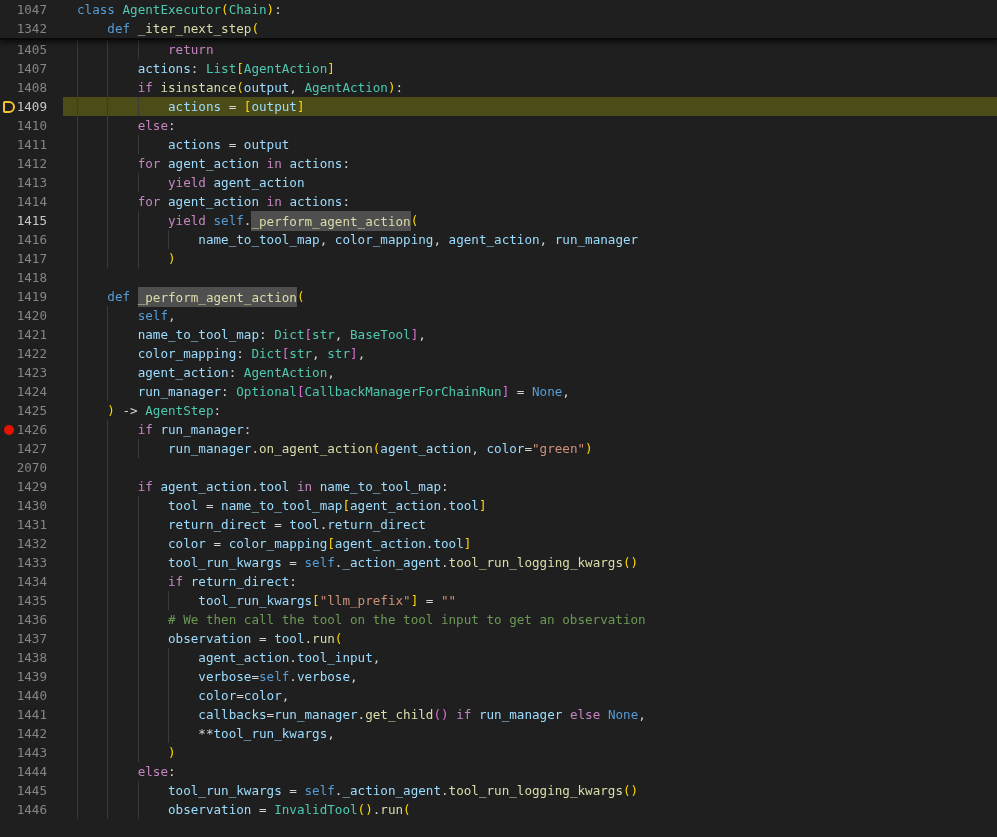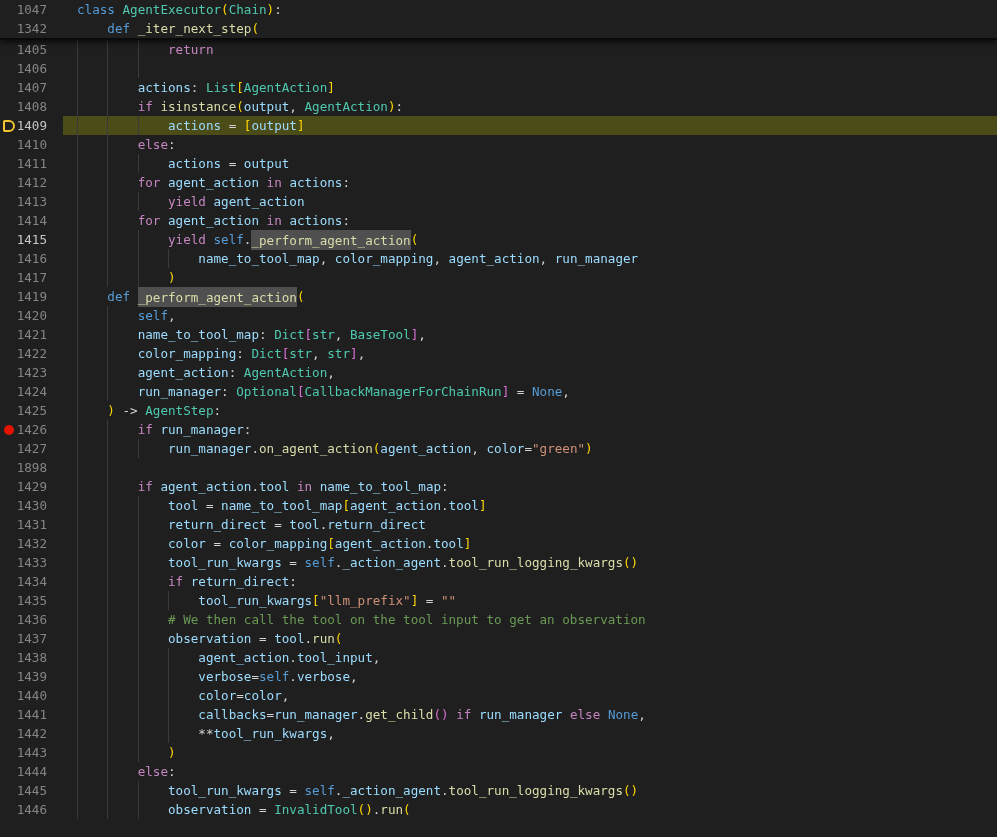--- a/index.html
+++ b/index.html
@@ -37,42 +37,42 @@
 </head>
 <body>
 
 <div class="editor">
   <div class="sticky" id="sticky">
       <div class="line"><div class="gutter"><span class="num">1047</span></div><div class="content"><span class="tok" style="color: rgb(86, 156, 214);">class</span><span class="tok" style="color: rgb(212, 212, 212);"> </span><span class="tok" style="color: rgb(78, 201, 176);">AgentExecutor</span><span class="tok" style="color: rgb(255, 215, 0);">(</span><span class="tok" style="color: rgb(78, 201, 176);">Chain</span><span class="tok" style="color: rgb(255, 215, 0);">)</span><span class="tok" style="color: rgb(212, 212, 212);">:</span></div></div>
       <div class="line"><div class="gutter"><span class="num">1342</span></div><div class="content"><span class="tok" style="color: rgb(212, 212, 212);">    </span><span class="tok" style="color: rgb(86, 156, 214);">def</span><span class="tok" style="color: rgb(212, 212, 212);"> </span><span class="tok" style="color: rgb(220, 220, 170);">_iter_next_step</span><span class="tok" style="color: rgb(255, 215, 0);">(</span></div></div>
     </div>
   <div id="code">
       <div class="line"><div class="gutter"><span class="num">1405</span></div><div class="content"><span class="guide" style="left: calc(0ch + 14px);"></span><span class="guide" style="left: calc(4ch + 14px);"></span><span class="guide" style="left: calc(8ch + 14px);"></span><span class="tok" style="color: rgb(212, 212, 212);">            </span><span class="tok" style="color: rgb(197, 134, 192);">return</span></div></div>
-      <div class="line"><div class="gutter"><span class="num">1406</span></div><div class="content"><span class="guide" style="left: calc(0ch + 14px);"></span><span class="guide" style="left: calc(4ch + 14px);"></span><span class="guide" style="left: calc(8ch + 14px);"></span></div></div>
       <div class="line"><div class="gutter"><span class="num">1407</span></div><div class="content"><span class="guide" style="left: calc(0ch + 14px);"></span><span class="guide" style="left: calc(4ch + 14px);"></span><span class="tok" style="color: rgb(212, 212, 212);">        </span><span class="tok" style="color: rgb(156, 220, 254);">actions</span><span class="tok" style="color: rgb(212, 212, 212);">: </span><span class="tok" style="color: rgb(78, 201, 176);">List</span><span class="tok" style="color: rgb(255, 215, 0);">[</span><span class="tok" style="color: rgb(78, 201, 176);">AgentAction</span><span class="tok" style="color: rgb(255, 215, 0);">]</span></div></div>
       <div class="line"><div class="gutter"><span class="num">1408</span></div><div class="content"><span class="guide" style="left: calc(0ch + 14px);"></span><span class="guide" style="left: calc(4ch + 14px);"></span><span class="tok" style="color: rgb(212, 212, 212);">        </span><span class="tok" style="color: rgb(197, 134, 192);">if</span><span class="tok" style="color: rgb(212, 212, 212);"> </span><span class="tok" style="color: rgb(220, 220, 170);">isinstance</span><span class="tok" style="color: rgb(255, 215, 0);">(</span><span class="tok" style="color: rgb(156, 220, 254);">output</span><span class="tok" style="color: rgb(212, 212, 212);">, </span><span class="tok" style="color: rgb(78, 201, 176);">AgentAction</span><span class="tok" style="color: rgb(255, 215, 0);">)</span><span class="tok" style="color: rgb(212, 212, 212);">:</span></div></div>
       <div class="line"><div class="gutter"><span class="sf"></span><span class="num active">1409</span></div><div class="content debugbg"><span class="guide" style="left: calc(0ch + 14px);"></span><span class="guide" style="left: calc(4ch + 14px);"></span><span class="guide" style="left: calc(8ch + 14px);"></span><span class="tok" style="color: rgb(212, 212, 212);">            </span><span class="tok" style="color: rgb(156, 220, 254);">actions</span><span class="tok" style="color: rgb(212, 212, 212);"> = </span><span class="tok" style="color: rgb(255, 215, 0);">[</span><span class="tok" style="color: rgb(156, 220, 254);">output</span><span class="tok" style="color: rgb(255, 215, 0);">]</span></div></div>
       <div class="line"><div class="gutter"><span class="num">1410</span></div><div class="content"><span class="guide" style="left: calc(0ch + 14px);"></span><span class="guide" style="left: calc(4ch + 14px);"></span><span class="tok" style="color: rgb(212, 212, 212);">        </span><span class="tok" style="color: rgb(197, 134, 192);">else</span><span class="tok" style="color: rgb(212, 212, 212);">:</span></div></div>
       <div class="line"><div class="gutter"><span class="num">1411</span></div><div class="content"><span class="guide" style="left: calc(0ch + 14px);"></span><span class="guide" style="left: calc(4ch + 14px);"></span><span class="guide" style="left: calc(8ch + 14px);"></span><span class="tok" style="color: rgb(212, 212, 212);">            </span><span class="tok" style="color: rgb(156, 220, 254);">actions</span><span class="tok" style="color: rgb(212, 212, 212);"> = </span><span class="tok" style="color: rgb(156, 220, 254);">output</span></div></div>
       <div class="line"><div class="gutter"><span class="num">1412</span></div><div class="content"><span class="guide" style="left: calc(0ch + 14px);"></span><span class="guide" style="left: calc(4ch + 14px);"></span><span class="tok" style="color: rgb(212, 212, 212);">        </span><span class="tok" style="color: rgb(197, 134, 192);">for</span><span class="tok" style="color: rgb(212, 212, 212);"> </span><span class="tok" style="color: rgb(156, 220, 254);">agent_action</span><span class="tok" style="color: rgb(212, 212, 212);"> </span><span class="tok" style="color: rgb(197, 134, 192);">in</span><span class="tok" style="color: rgb(212, 212, 212);"> </span><span class="tok" style="color: rgb(156, 220, 254);">actions</span><span class="tok" style="color: rgb(212, 212, 212);">:</span></div></div>
       <div class="line"><div class="gutter"><span class="num">1413</span></div><div class="content"><span class="guide" style="left: calc(0ch + 14px);"></span><span class="guide" style="left: calc(4ch + 14px);"></span><span class="guide" style="left: calc(8ch + 14px);"></span><span class="tok" style="color: rgb(212, 212, 212);">            </span><span class="tok" style="color: rgb(197, 134, 192);">yield</span><span class="tok" style="color: rgb(212, 212, 212);"> </span><span class="tok" style="color: rgb(156, 220, 254);">agent_action</span></div></div>
       <div class="line"><div class="gutter"><span class="num">1414</span></div><div class="content"><span class="guide" style="left: calc(0ch + 14px);"></span><span class="guide" style="left: calc(4ch + 14px);"></span><span class="tok" style="color: rgb(212, 212, 212);">        </span><span class="tok" style="color: rgb(197, 134, 192);">for</span><span class="tok" style="color: rgb(212, 212, 212);"> </span><span class="tok" style="color: rgb(156, 220, 254);">agent_action</span><span class="tok" style="color: rgb(212, 212, 212);"> </span><span class="tok" style="color: rgb(197, 134, 192);">in</span><span class="tok" style="color: rgb(212, 212, 212);"> </span><span class="tok" style="color: rgb(156, 220, 254);">actions</span><span class="tok" style="color: rgb(212, 212, 212);">:</span></div></div>
       <div class="line"><div class="gutter"><span class="num active">1415</span></div><div class="content"><span class="guide" style="left: calc(0ch + 14px);"></span><span class="guide" style="left: calc(4ch + 14px);"></span><span class="guide" style="left: calc(8ch + 14px);"></span><span class="tok" style="color: rgb(212, 212, 212);">            </span><span class="tok" style="color: rgb(197, 134, 192);">yield</span><span class="tok" style="color: rgb(212, 212, 212);"> </span><span class="tok" style="color: rgb(86, 156, 214);">self</span><span class="tok" style="color: rgb(212, 212, 212);">.</span><span class="tok hl" style="color: rgb(220, 220, 170);">_perform_agent_action</span><span class="tok" style="color: rgb(255, 215, 0);">(</span></div></div>
       <div class="line"><div class="gutter"><span class="num">1416</span></div><div class="content"><span class="guide" style="left: calc(0ch + 14px);"></span><span class="guide" style="left: calc(4ch + 14px);"></span><span class="guide" style="left: calc(8ch + 14px);"></span><span class="guide" style="left: calc(12ch + 14px);"></span><span class="tok" style="color: rgb(212, 212, 212);">                </span><span class="tok" style="color: rgb(156, 220, 254);">name_to_tool_map</span><span class="tok" style="color: rgb(212, 212, 212);">, </span><span class="tok" style="color: rgb(156, 220, 254);">color_mapping</span><span class="tok" style="color: rgb(212, 212, 212);">, </span><span class="tok" style="color: rgb(156, 220, 254);">agent_action</span><span class="tok" style="color: rgb(212, 212, 212);">, </span><span class="tok" style="color: rgb(156, 220, 254);">run_manager</span></div></div>
       <div class="line"><div class="gutter"><span class="num">1417</span></div><div class="content"><span class="guide" style="left: calc(0ch + 14px);"></span><span class="guide" style="left: calc(4ch + 14px);"></span><span class="guide" style="left: calc(8ch + 14px);"></span><span class="tok" style="color: rgb(212, 212, 212);">            </span><span class="tok" style="color: rgb(255, 215, 0);">)</span></div></div>
+      <div class="line"><div class="gutter"><span class="num">1418</span></div><div class="content"><span class="guide" style="left: calc(0ch + 14px);"></span></div></div>
       <div class="line"><div class="gutter"><span class="num">1419</span></div><div class="content"><span class="guide" style="left: calc(0ch + 14px);"></span><span class="tok" style="color: rgb(212, 212, 212);">    </span><span class="tok" style="color: rgb(86, 156, 214);">def</span><span class="tok" style="color: rgb(212, 212, 212);"> </span><span class="tok hl" style="color: rgb(220, 220, 170);">_perform_agent_action</span><span class="tok" style="color: rgb(255, 215, 0);">(</span></div></div>
       <div class="line"><div class="gutter"><span class="num">1420</span></div><div class="content"><span class="guide" style="left: calc(0ch + 14px);"></span><span class="guide" style="left: calc(4ch + 14px);"></span><span class="tok" style="color: rgb(212, 212, 212);">        </span><span class="tok" style="color: rgb(86, 156, 214);">self</span><span class="tok" style="color: rgb(212, 212, 212);">,</span></div></div>
       <div class="line"><div class="gutter"><span class="num">1421</span></div><div class="content"><span class="guide" style="left: calc(0ch + 14px);"></span><span class="guide" style="left: calc(4ch + 14px);"></span><span class="tok" style="color: rgb(212, 212, 212);">        </span><span class="tok" style="color: rgb(156, 220, 254);">name_to_tool_map</span><span class="tok" style="color: rgb(212, 212, 212);">: </span><span class="tok" style="color: rgb(78, 201, 176);">Dict</span><span class="tok" style="color: rgb(218, 112, 214);">[</span><span class="tok" style="color: rgb(78, 201, 176);">str</span><span class="tok" style="color: rgb(212, 212, 212);">, </span><span class="tok" style="color: rgb(78, 201, 176);">BaseTool</span><span class="tok" style="color: rgb(218, 112, 214);">]</span><span class="tok" style="color: rgb(212, 212, 212);">,</span></div></div>
       <div class="line"><div class="gutter"><span class="num">1422</span></div><div class="content"><span class="guide" style="left: calc(0ch + 14px);"></span><span class="guide" style="left: calc(4ch + 14px);"></span><span class="tok" style="color: rgb(212, 212, 212);">        </span><span class="tok" style="color: rgb(156, 220, 254);">color_mapping</span><span class="tok" style="color: rgb(212, 212, 212);">: </span><span class="tok" style="color: rgb(78, 201, 176);">Dict</span><span class="tok" style="color: rgb(218, 112, 214);">[</span><span class="tok" style="color: rgb(78, 201, 176);">str</span><span class="tok" style="color: rgb(212, 212, 212);">, </span><span class="tok" style="color: rgb(78, 201, 176);">str</span><span class="tok" style="color: rgb(218, 112, 214);">]</span><span class="tok" style="color: rgb(212, 212, 212);">,</span></div></div>
       <div class="line"><div class="gutter"><span class="num">1423</span></div><div class="content"><span class="guide" style="left: calc(0ch + 14px);"></span><span class="guide" style="left: calc(4ch + 14px);"></span><span class="tok" style="color: rgb(212, 212, 212);">        </span><span class="tok" style="color: rgb(156, 220, 254);">agent_action</span><span class="tok" style="color: rgb(212, 212, 212);">: </span><span class="tok" style="color: rgb(78, 201, 176);">AgentAction</span><span class="tok" style="color: rgb(212, 212, 212);">,</span></div></div>
       <div class="line"><div class="gutter"><span class="num">1424</span></div><div class="content"><span class="guide" style="left: calc(0ch + 14px);"></span><span class="guide" style="left: calc(4ch + 14px);"></span><span class="tok" style="color: rgb(212, 212, 212);">        </span><span class="tok" style="color: rgb(156, 220, 254);">run_manager</span><span class="tok" style="color: rgb(212, 212, 212);">: </span><span class="tok" style="color: rgb(78, 201, 176);">Optional</span><span class="tok" style="color: rgb(218, 112, 214);">[</span><span class="tok" style="color: rgb(78, 201, 176);">CallbackManagerForChainRun</span><span class="tok" style="color: rgb(218, 112, 214);">]</span><span class="tok" style="color: rgb(212, 212, 212);"> = </span><span class="tok" style="color: rgb(86, 156, 214);">None</span><span class="tok" style="color: rgb(212, 212, 212);">,</span></div></div>
       <div class="line"><div class="gutter"><span class="num">1425</span></div><div class="content"><span class="guide" style="left: calc(0ch + 14px);"></span><span class="tok" style="color: rgb(212, 212, 212);">    </span><span class="tok" style="color: rgb(255, 215, 0);">)</span><span class="tok" style="color: rgb(212, 212, 212);"> -&gt; </span><span class="tok" style="color: rgb(78, 201, 176);">AgentStep</span><span class="tok" style="color: rgb(212, 212, 212);">:</span></div></div>
       <div class="line"><div class="gutter"><span class="bp"></span><span class="num">1426</span></div><div class="content"><span class="guide" style="left: calc(0ch + 14px);"></span><span class="guide" style="left: calc(4ch + 14px);"></span><span class="tok" style="color: rgb(212, 212, 212);">        </span><span class="tok" style="color: rgb(197, 134, 192);">if</span><span class="tok" style="color: rgb(212, 212, 212);"> </span><span class="tok" style="color: rgb(156, 220, 254);">run_manager</span><span class="tok" style="color: rgb(212, 212, 212);">:</span></div></div>
       <div class="line"><div class="gutter"><span class="num">1427</span></div><div class="content"><span class="guide" style="left: calc(0ch + 14px);"></span><span class="guide" style="left: calc(4ch + 14px);"></span><span class="guide" style="left: calc(8ch + 14px);"></span><span class="tok" style="color: rgb(212, 212, 212);">            </span><span class="tok" style="color: rgb(156, 220, 254);">run_manager</span><span class="tok" style="color: rgb(212, 212, 212);">.</span><span class="tok" style="color: rgb(220, 220, 170);">on_agent_action</span><span class="tok" style="color: rgb(255, 215, 0);">(</span><span class="tok" style="color: rgb(156, 220, 254);">agent_action</span><span class="tok" style="color: rgb(212, 212, 212);">, </span><span class="tok" style="color: rgb(156, 220, 254);">color</span><span class="tok" style="color: rgb(212, 212, 212);">=</span><span class="tok" style="color: rgb(206, 145, 120);">"green"</span><span class="tok" style="color: rgb(255, 215, 0);">)</span></div></div>
-      <div class="line"><div class="gutter"><span class="num">1898</span></div><div class="content"><span class="guide" style="left: calc(0ch + 14px);"></span><span class="guide" style="left: calc(4ch + 14px);"></span><span class="tok" style="color: rgb(212, 212, 212);">        </span></div></div>
+      <div class="line"><div class="gutter"><span class="num">2070</span></div><div class="content"><span class="guide" style="left: calc(0ch + 14px);"></span><span class="guide" style="left: calc(4ch + 14px);"></span><span class="tok" style="color: rgb(212, 212, 212);">        </span></div></div>
       <div class="line"><div class="gutter"><span class="num">1429</span></div><div class="content"><span class="guide" style="left: calc(0ch + 14px);"></span><span class="guide" style="left: calc(4ch + 14px);"></span><span class="tok" style="color: rgb(212, 212, 212);">        </span><span class="tok" style="color: rgb(197, 134, 192);">if</span><span class="tok" style="color: rgb(212, 212, 212);"> </span><span class="tok" style="color: rgb(156, 220, 254);">agent_action</span><span class="tok" style="color: rgb(212, 212, 212);">.</span><span class="tok" style="color: rgb(156, 220, 254);">tool</span><span class="tok" style="color: rgb(212, 212, 212);"> </span><span class="tok" style="color: rgb(197, 134, 192);">in</span><span class="tok" style="color: rgb(212, 212, 212);"> </span><span class="tok" style="color: rgb(156, 220, 254);">name_to_tool_map</span><span class="tok" style="color: rgb(212, 212, 212);">:</span></div></div>
       <div class="line"><div class="gutter"><span class="num">1430</span></div><div class="content"><span class="guide" style="left: calc(0ch + 14px);"></span><span class="guide" style="left: calc(4ch + 14px);"></span><span class="guide" style="left: calc(8ch + 14px);"></span><span class="tok" style="color: rgb(212, 212, 212);">            </span><span class="tok" style="color: rgb(156, 220, 254);">tool</span><span class="tok" style="color: rgb(212, 212, 212);"> = </span><span class="tok" style="color: rgb(156, 220, 254);">name_to_tool_map</span><span class="tok" style="color: rgb(255, 215, 0);">[</span><span class="tok" style="color: rgb(156, 220, 254);">agent_action</span><span class="tok" style="color: rgb(212, 212, 212);">.</span><span class="tok" style="color: rgb(156, 220, 254);">tool</span><span class="tok" style="color: rgb(255, 215, 0);">]</span></div></div>
       <div class="line"><div class="gutter"><span class="num">1431</span></div><div class="content"><span class="guide" style="left: calc(0ch + 14px);"></span><span class="guide" style="left: calc(4ch + 14px);"></span><span class="guide" style="left: calc(8ch + 14px);"></span><span class="tok" style="color: rgb(212, 212, 212);">            </span><span class="tok" style="color: rgb(156, 220, 254);">return_direct</span><span class="tok" style="color: rgb(212, 212, 212);"> = </span><span class="tok" style="color: rgb(156, 220, 254);">tool</span><span class="tok" style="color: rgb(212, 212, 212);">.</span><span class="tok" style="color: rgb(156, 220, 254);">return_direct</span></div></div>
       <div class="line"><div class="gutter"><span class="num">1432</span></div><div class="content"><span class="guide" style="left: calc(0ch + 14px);"></span><span class="guide" style="left: calc(4ch + 14px);"></span><span class="guide" style="left: calc(8ch + 14px);"></span><span class="tok" style="color: rgb(212, 212, 212);">            </span><span class="tok" style="color: rgb(156, 220, 254);">color</span><span class="tok" style="color: rgb(212, 212, 212);"> = </span><span class="tok" style="color: rgb(156, 220, 254);">color_mapping</span><span class="tok" style="color: rgb(255, 215, 0);">[</span><span class="tok" style="color: rgb(156, 220, 254);">agent_action</span><span class="tok" style="color: rgb(212, 212, 212);">.</span><span class="tok" style="color: rgb(156, 220, 254);">tool</span><span class="tok" style="color: rgb(255, 215, 0);">]</span></div></div>
       <div class="line"><div class="gutter"><span class="num">1433</span></div><div class="content"><span class="guide" style="left: calc(0ch + 14px);"></span><span class="guide" style="left: calc(4ch + 14px);"></span><span class="guide" style="left: calc(8ch + 14px);"></span><span class="tok" style="color: rgb(212, 212, 212);">            </span><span class="tok" style="color: rgb(156, 220, 254);">tool_run_kwargs</span><span class="tok" style="color: rgb(212, 212, 212);"> = </span><span class="tok" style="color: rgb(86, 156, 214);">self</span><span class="tok" style="color: rgb(212, 212, 212);">.</span><span class="tok" style="color: rgb(156, 220, 254);">_action_agent</span><span class="tok" style="color: rgb(212, 212, 212);">.</span><span class="tok" style="color: rgb(220, 220, 170);">tool_run_logging_kwargs</span><span class="tok" style="color: rgb(255, 215, 0);">()</span></div></div>
       <div class="line"><div class="gutter"><span class="num">1434</span></div><div class="content"><span class="guide" style="left: calc(0ch + 14px);"></span><span class="guide" style="left: calc(4ch + 14px);"></span><span class="guide" style="left: calc(8ch + 14px);"></span><span class="tok" style="color: rgb(212, 212, 212);">            </span><span class="tok" style="color: rgb(197, 134, 192);">if</span><span class="tok" style="color: rgb(212, 212, 212);"> </span><span class="tok" style="color: rgb(156, 220, 254);">return_direct</span><span class="tok" style="color: rgb(212, 212, 212);">:</span></div></div>
       <div class="line"><div class="gutter"><span class="num">1435</span></div><div class="content"><span class="guide" style="left: calc(0ch + 14px);"></span><span class="guide" style="left: calc(4ch + 14px);"></span><span class="guide" style="left: calc(8ch + 14px);"></span><span class="guide" style="left: calc(12ch + 14px);"></span><span class="tok" style="color: rgb(212, 212, 212);">                </span><span class="tok" style="color: rgb(156, 220, 254);">tool_run_kwargs</span><span class="tok" style="color: rgb(255, 215, 0);">[</span><span class="tok" style="color: rgb(206, 145, 120);">"llm_prefix"</span><span class="tok" style="color: rgb(255, 215, 0);">]</span><span class="tok" style="color: rgb(212, 212, 212);"> = </span><span class="tok" style="color: rgb(206, 145, 120);">""</span></div></div>
       <div class="line"><div class="gutter"><span class="num">1436</span></div><div class="content"><span class="guide" style="left: calc(0ch + 14px);"></span><span class="guide" style="left: calc(4ch + 14px);"></span><span class="guide" style="left: calc(8ch + 14px);"></span><span class="tok" style="color: rgb(212, 212, 212);">            </span><span class="tok" style="color: rgb(106, 153, 85);"># We then call the tool on the tool input to get an observation</span></div></div>
       <div class="line"><div class="gutter"><span class="num">1437</span></div><div class="content"><span class="guide" style="left: calc(0ch + 14px);"></span><span class="guide" style="left: calc(4ch + 14px);"></span><span class="guide" style="left: calc(8ch + 14px);"></span><span class="tok" style="color: rgb(212, 212, 212);">            </span><span class="tok" style="color: rgb(156, 220, 254);">observation</span><span class="tok" style="color: rgb(212, 212, 212);"> = </span><span class="tok" style="color: rgb(156, 220, 254);">tool</span><span class="tok" style="color: rgb(212, 212, 212);">.</span><span class="tok" style="color: rgb(220, 220, 170);">run</span><span class="tok" style="color: rgb(255, 215, 0);">(</span></div></div>
       <div class="line"><div class="gutter"><span class="num">1438</span></div><div class="content"><span class="guide" style="left: calc(0ch + 14px);"></span><span class="guide" style="left: calc(4ch + 14px);"></span><span class="guide" style="left: calc(8ch + 14px);"></span><span class="guide" style="left: calc(12ch + 14px);"></span><span class="tok" style="color: rgb(212, 212, 212);">                </span><span class="tok" style="color: rgb(156, 220, 254);">agent_action</span><span class="tok" style="color: rgb(212, 212, 212);">.</span><span class="tok" style="color: rgb(156, 220, 254);">tool_input</span><span class="tok" style="color: rgb(212, 212, 212);">,</span></div></div>

